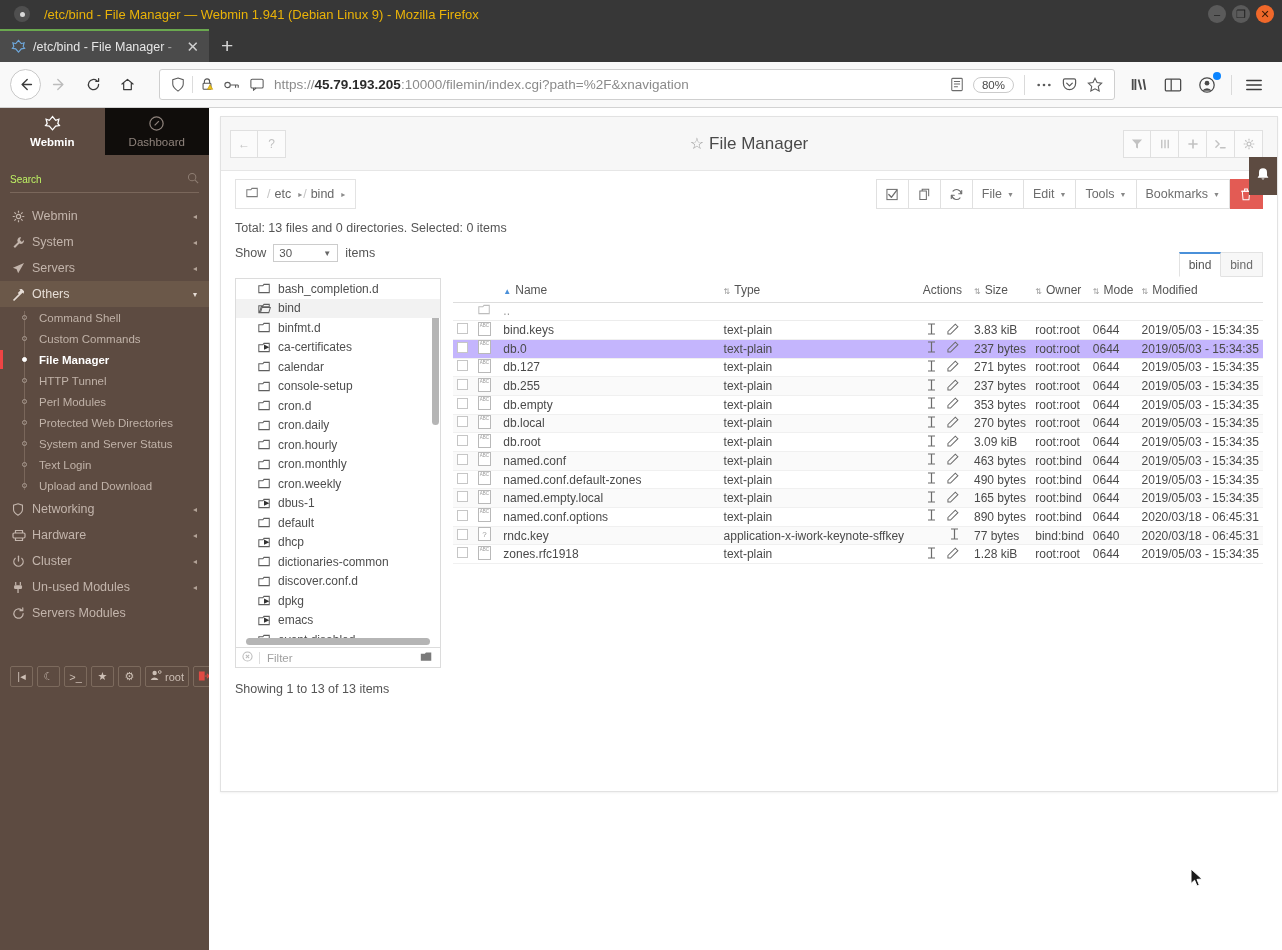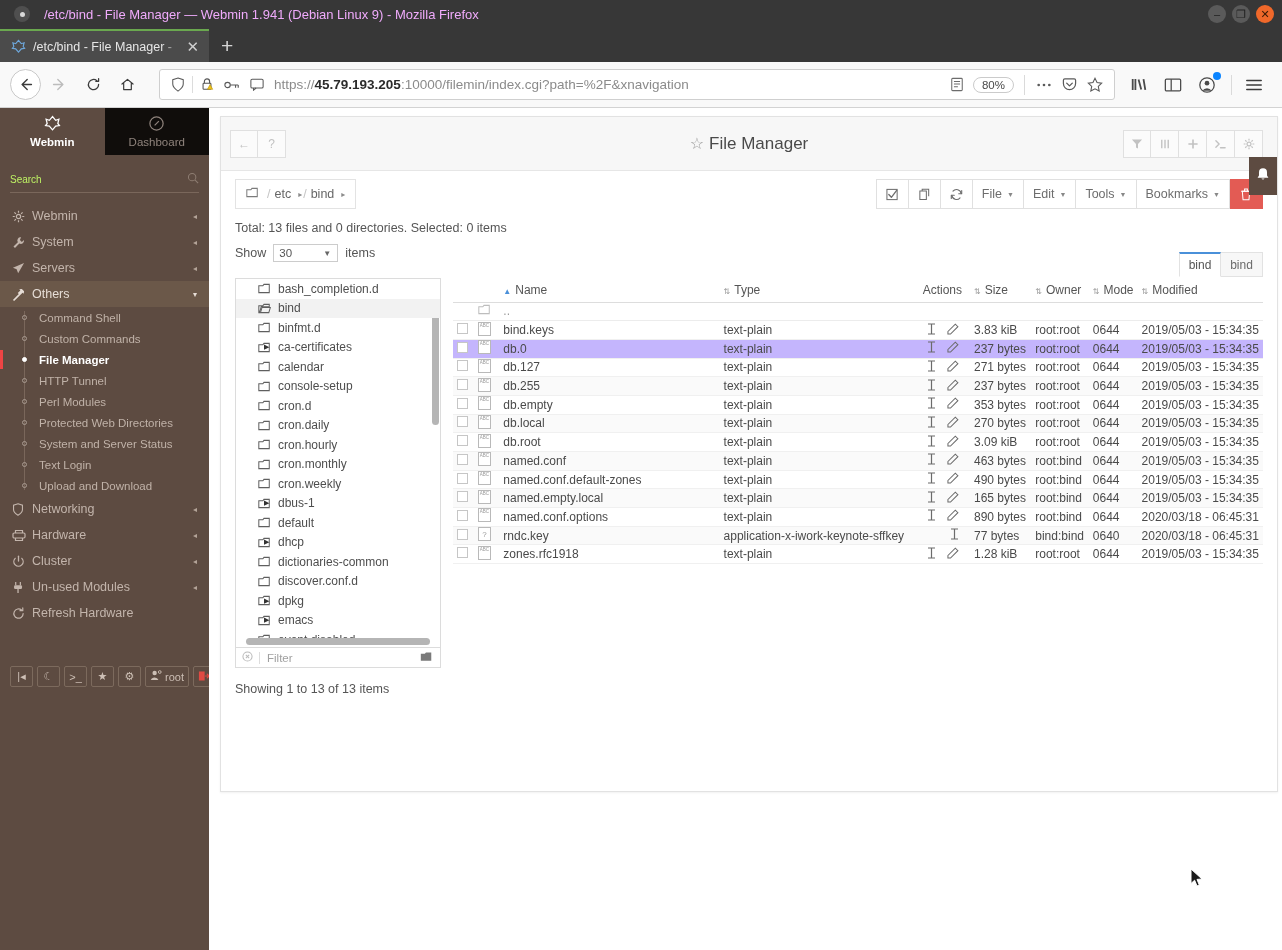--- a/index.html
+++ b/index.html
@@ -15,21 +15,21 @@
   .titlebar {
     height: 28px; background: #373737; display: flex; align-items: center;
     position: relative;
   }
   .tb-dot {
     width: 16px; height: 16px; border-radius: 50%; background: #4f4f4f;
     margin-left: 14px; display: flex; align-items: center; justify-content: center;
   }
   .tb-dot span { width: 5px; height: 5px; border-radius: 50%; background: #d8d8d8; display:block;}
   .tb-title {
-    color: #f0abfc; font-size: 13px; margin-left: 14px; white-space: nowrap;
+    color: #eab308; font-size: 13px; margin-left: 14px; white-space: nowrap;
   }
   .win-ctrls { position: absolute; right: 8px; top: 5px; display: flex; gap: 6px; }
   .win-btn {
     width: 18px; height: 18px; border-radius: 50%; background: #5a5a5a;
     display: flex; align-items: center; justify-content: center;
     color: #1f1f1f; font-size: 11px; line-height: 1;
   }
   .win-btn.close { background: #f0682a; color: #3a1a06; }
 
   
@@ -575,21 +575,21 @@
         <span class="car">◂</span>
       </div>
 
       <div class="sb-item">
         <span class="ico">
           <svg width="13" height="13" viewBox="0 0 14 14">
               <path d="M12 7 A5 5 0 1 1 10.3 3.3" fill="none" stroke="#c3b5ac" stroke-width="1.3" stroke-linecap="round"></path>
               <path d="M11.6 1 V4 H8.6" fill="none" stroke="#c3b5ac" stroke-width="1.3" stroke-linecap="round" stroke-linejoin="round"></path>
             </svg>
         </span>
-        <span class="lbl">Refresh Hardware</span>
+        <span class="lbl">Servers Modules</span>
       </div>
     </div>
 
     <div class="sb-foot">
       <div class="fbtn">|◂</div>
       <div class="fbtn">☾</div>
       <div class="fbtn">&gt;_</div>
       <div class="fbtn">★</div>
       <div class="fbtn">⚙</div>
       <div class="fbtn">

